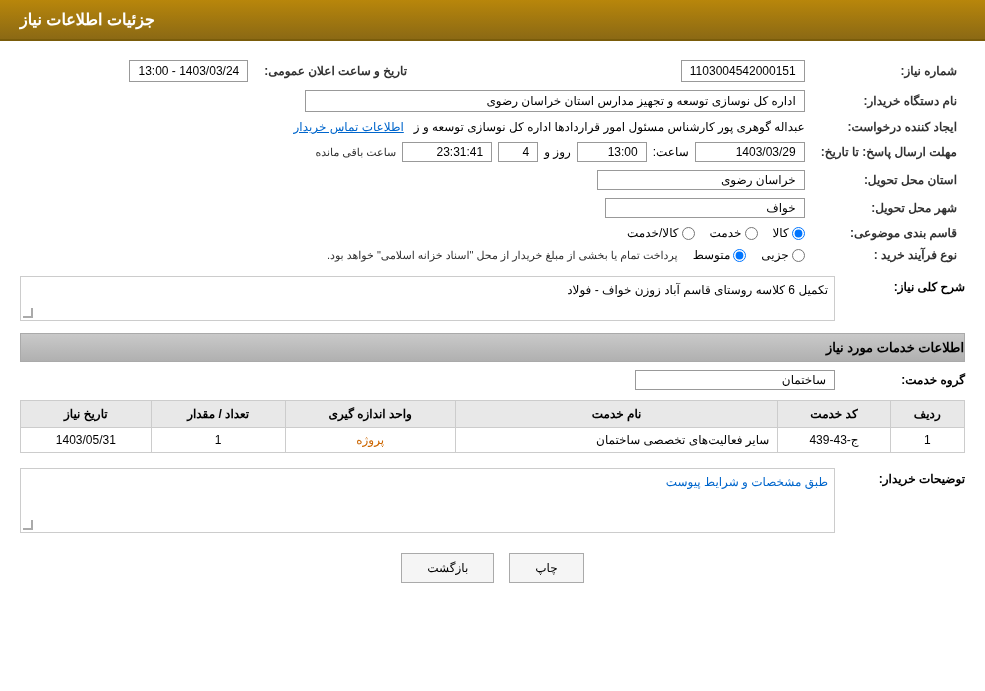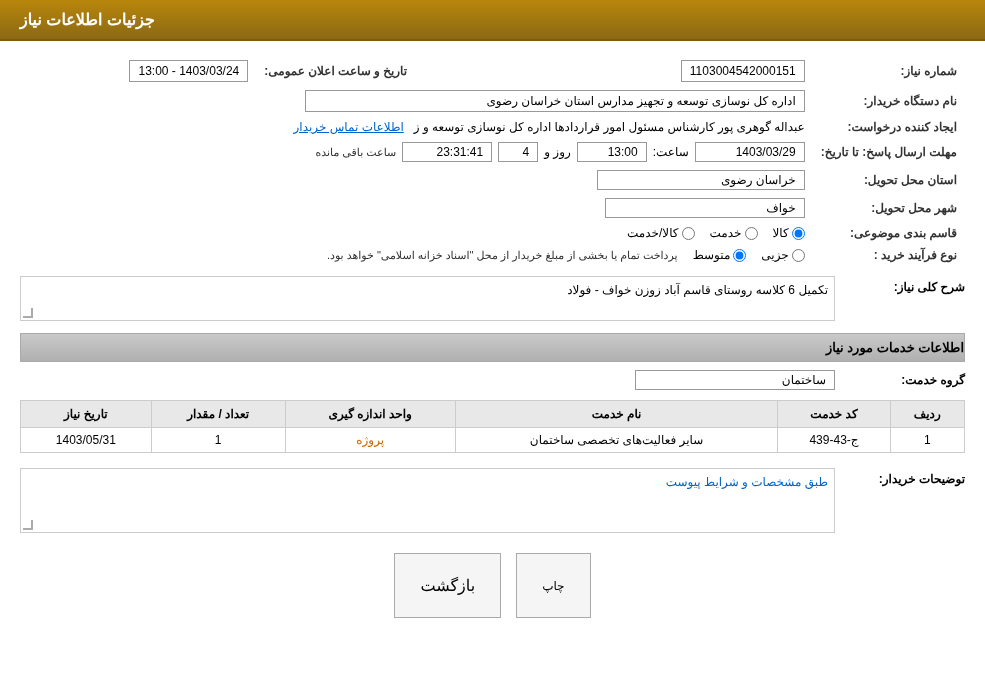--- a/index.html
+++ b/index.html
@@ -83,20 +83,21 @@
       padding: 6px 8px;
       text-align: center;
       font-weight: bold;
     }
     .services-table td {
       border: 1px solid #ccc;
       padding: 5px 8px;
       text-align: center;
     }
     .services-table td.text-right {
+      text-align: right;
     }
     .description-box {
       border: 1px solid #ccc;
       min-height: 60px;
       padding: 6px;
       background: #fff;
       width: 100%;
       position: relative;
     }
     .description-box .resize-handle {
@@ -120,24 +121,24 @@
       background: #f5f5f5;
       border: 1px solid #aaa;
       padding: 5px 25px;
       cursor: pointer;
       font-family: Tahoma, Arial, sans-serif;
       font-size: 12px;
     }
     .btn-back {
       background: #f5f5f5;
       border: 1px solid #aaa;
-      padding: 22px 25px;
+      padding: 7px 25px;
       cursor: pointer;
       font-family: Tahoma, Arial, sans-serif;
-      font-size: 16px;
+      font-size: 12px;
     }
     .date-time-row {
       display: flex;
       align-items: center;
       gap: 6px;
     }
     .bordered-input {
       border: 1px solid #999;
       padding: 2px 8px;
       background: #fff;

